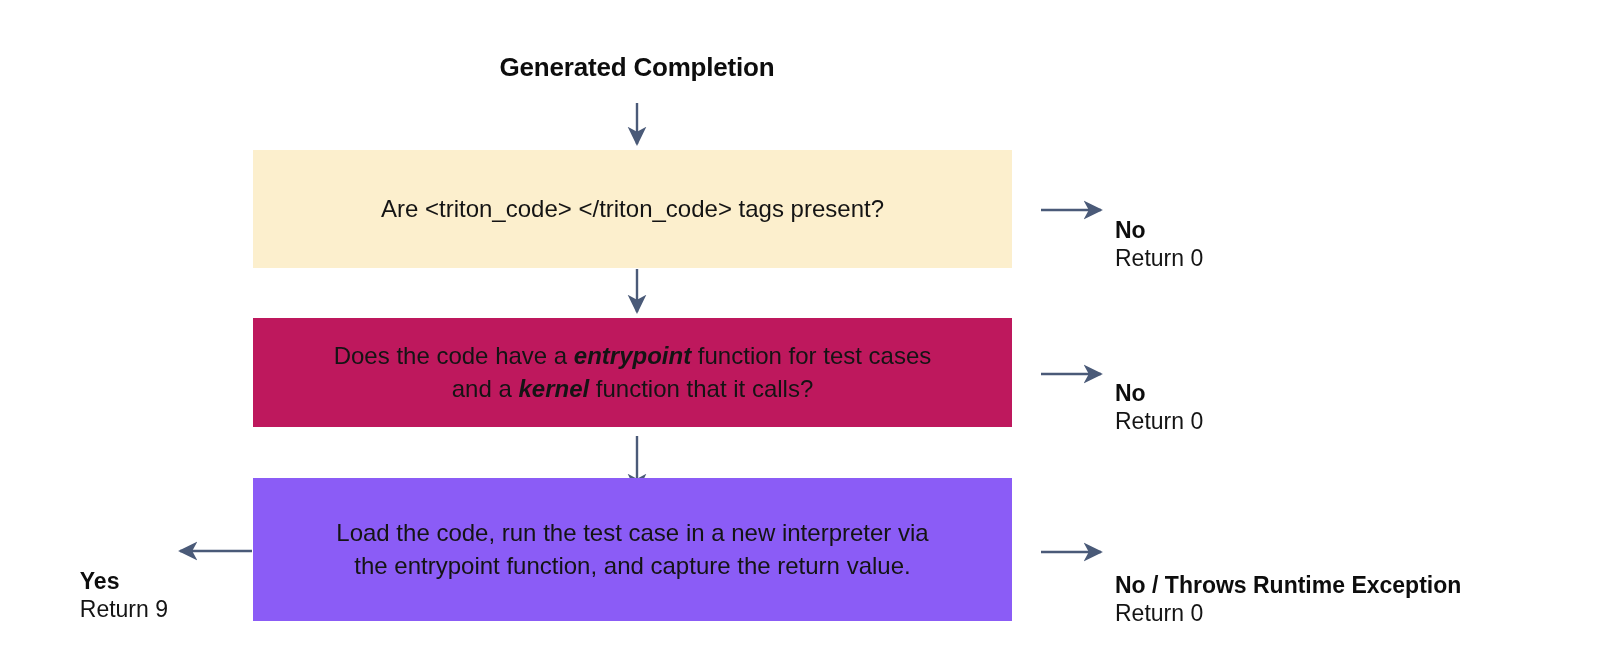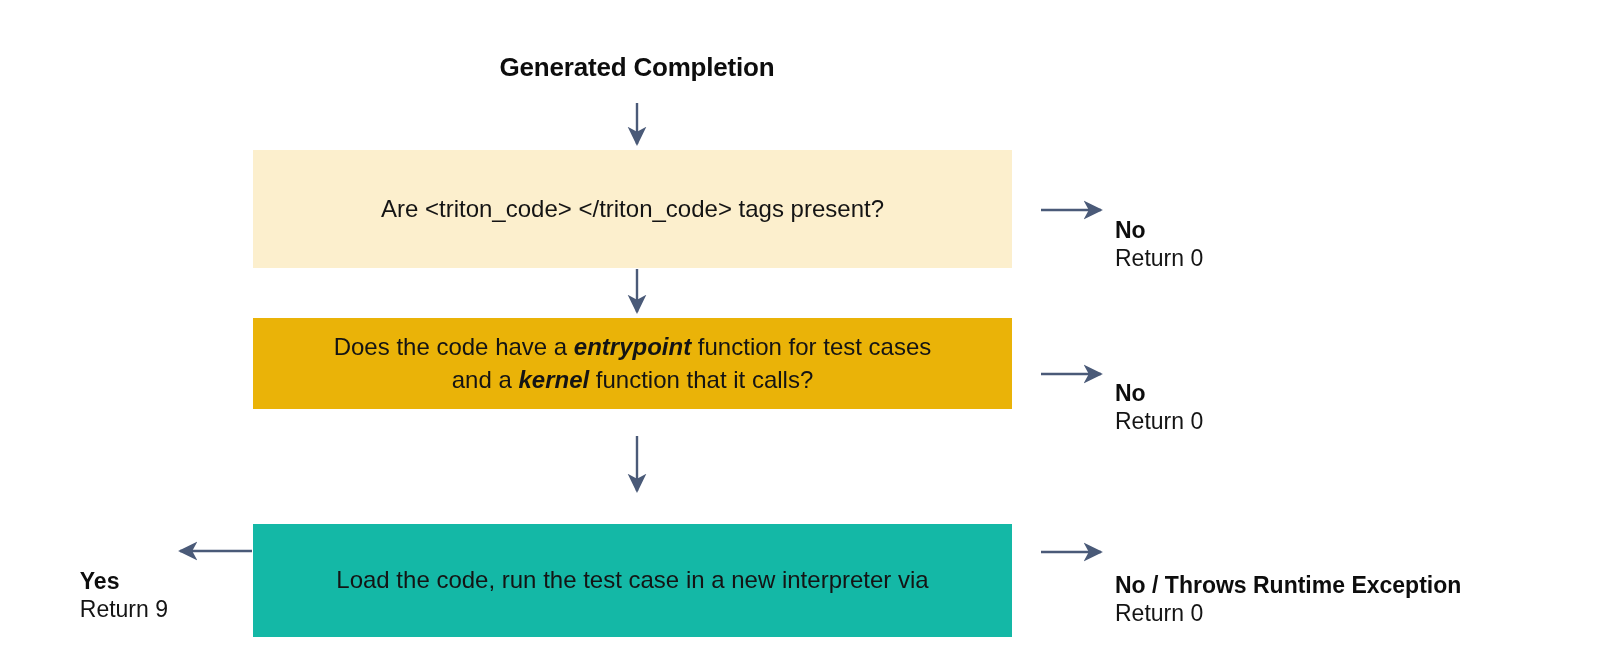--- a/index.html
+++ b/index.html
@@ -43,22 +43,22 @@
     display: flex;
     align-items: center;
     justify-content: center;
     text-align: center;
     font-size: 24px;
     line-height: 1.34;
     color: #141414;
     padding: 8px 18px;
   }
   .box-1 { top: 150px;  height: 118px; background: #FCEFCD; }
-  .box-2 { top: 318px;  height: 91px; background: #eab308; }
-  .box-3 { top: 524px;  height: 113px; background: #14b8a6; }
+  .box-2 { top: 318px;  height: 109px; background: #be185d; }
+  .box-3 { top: 478px;  height: 143px; background: #8b5cf6; }
 
   .box .em {
     font-weight: bold;
     font-style: italic;
   }
 
   
   .outcome {
     position: absolute;
     line-height: 1.22;
@@ -128,20 +128,21 @@
   <div class="box box-2">
     <span>
       <span>Does the code have a </span><span class="em">entrypoint</span><span> function for test cases</span><br>
       <span>and a </span><span class="em">kernel</span><span> function that it calls?</span>
     </span>
   </div>
 
   <div class="box box-3">
     <span>
       <span>Load the code, run the test case in a new interpreter via</span><br>
+      <span>the entrypoint function, and capture the return value.</span>
     </span>
   </div>
 
   <div class="outcome outcome-right-1">
     <div class="head">No</div>
     <div class="sub">Return 0</div>
   </div>
 
   <div class="outcome outcome-right-2">
     <div class="head">No</div>

